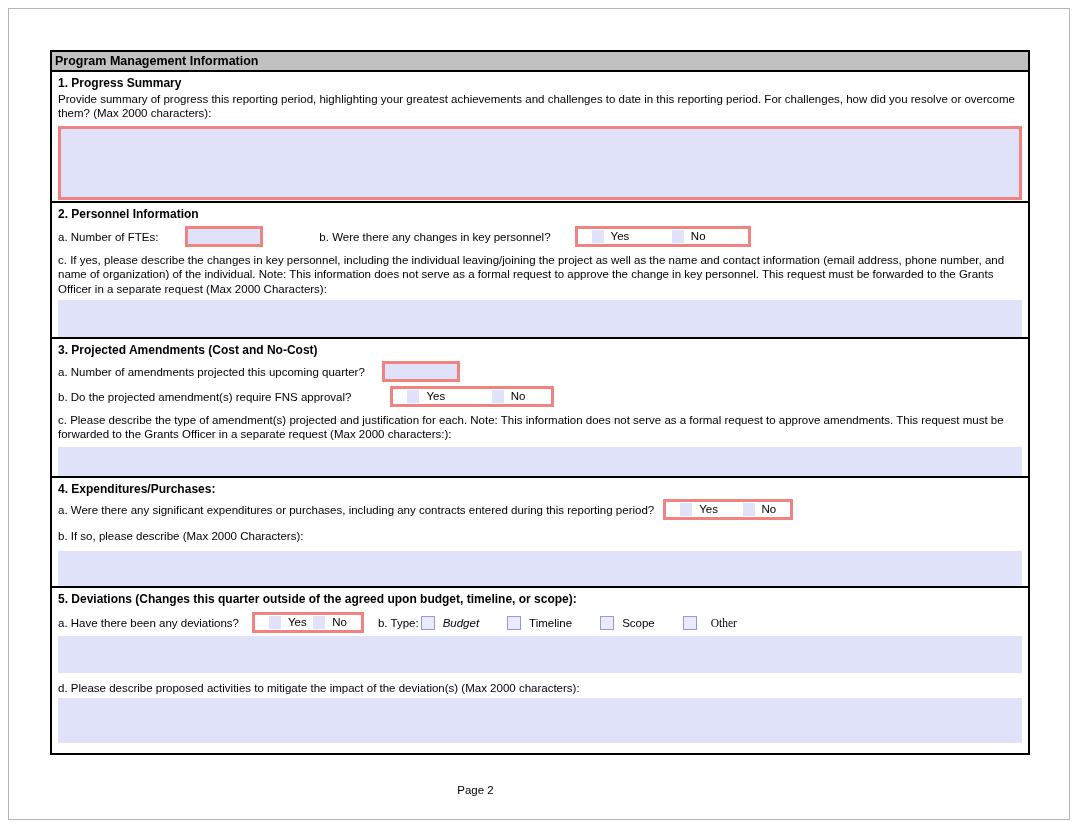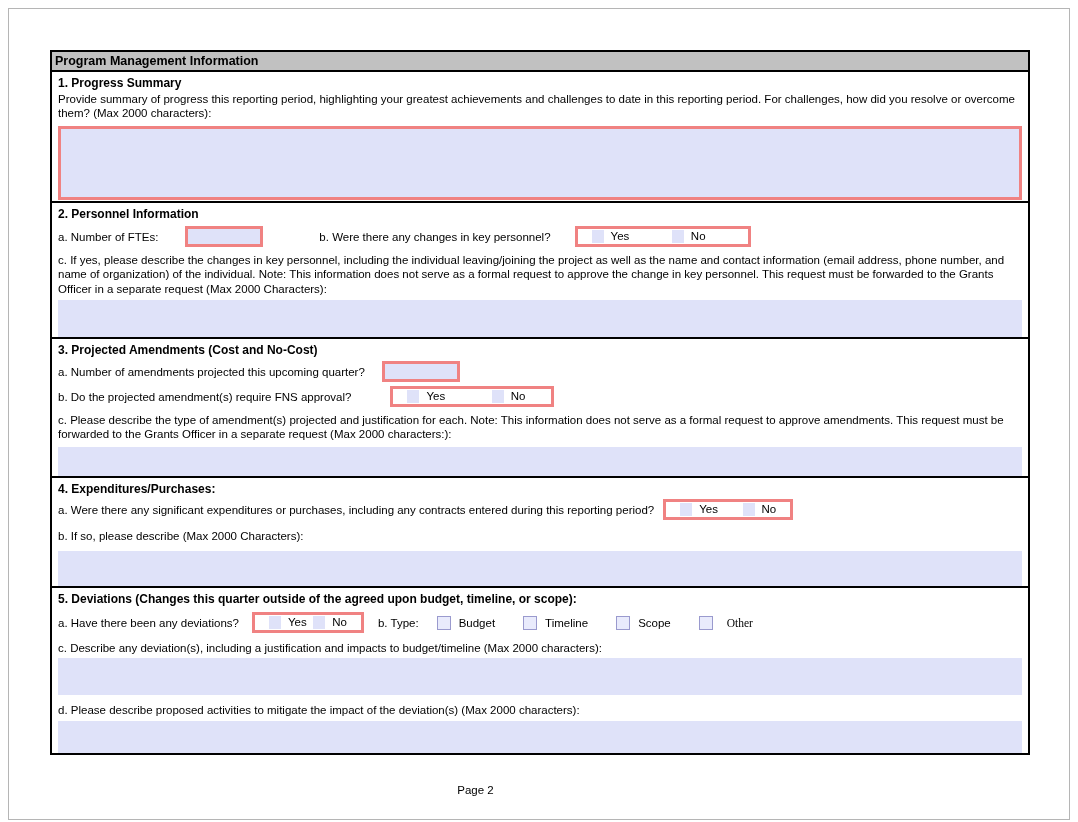--- a/index.html
+++ b/index.html
@@ -131,38 +131,37 @@
       <div class="sec-title">5. Deviations (Changes this quarter outside of the agreed upon budget, timeline, or scope):</div>
       <div class="inline-row" style="margin-top:6px;">
         <span>a. Have there been any deviations?</span>
         <span class="yesno" style="width:112px; margin-left:13px;">
           <span class="cb"></span>
           <span class="yn-label grow">Yes</span>
           <span class="cb"></span>
           <span class="yn-label">No</span>
         </span>
         <span style="margin-left:14px; font-weight:normal;">b. Type:</span>
-        <span class="type-item" style="margin-left:18px;">
+        <span class="type-item" style="margin-left:2px;font-style:italic;">
           <span class="type-cb"></span>
           <span class="t-label">Budget</span>
         </span>
         <span class="type-item" style="margin-left:28px;">
           <span class="type-cb"></span>
           <span class="t-label">Timeline</span>
         </span>
         <span class="type-item" style="margin-left:28px;">
           <span class="type-cb"></span>
           <span class="t-label">Scope</span>
         </span>
         <span class="type-item" style="margin-left:28px;">
           <span class="type-cb"></span>
           <span class="t-label" style="margin-left:14px;font-family:Liberation Serif, serif;">Other</span>
         </span>
       </div>
-      <div class="sec-text" style="margin-top:6px;">c. Describe any deviation(s), including a justification and impacts to budget/timeline (Max 2000 characters):</div>
       <textarea class="fill-area" style="height: 37px; margin-top: 3px;"></textarea>
       <div class="sec-text" style="margin-top:6px;">d. Please describe proposed activities to mitigate the impact of the deviation(s) (Max 2000 characters):</div>
       <textarea class="fill-area" style="height: 45px; margin-top: 3px;"></textarea>
     </div>
 
   </div>
 </div>
 
 <div id="page-footer">Page 2</div>
 

